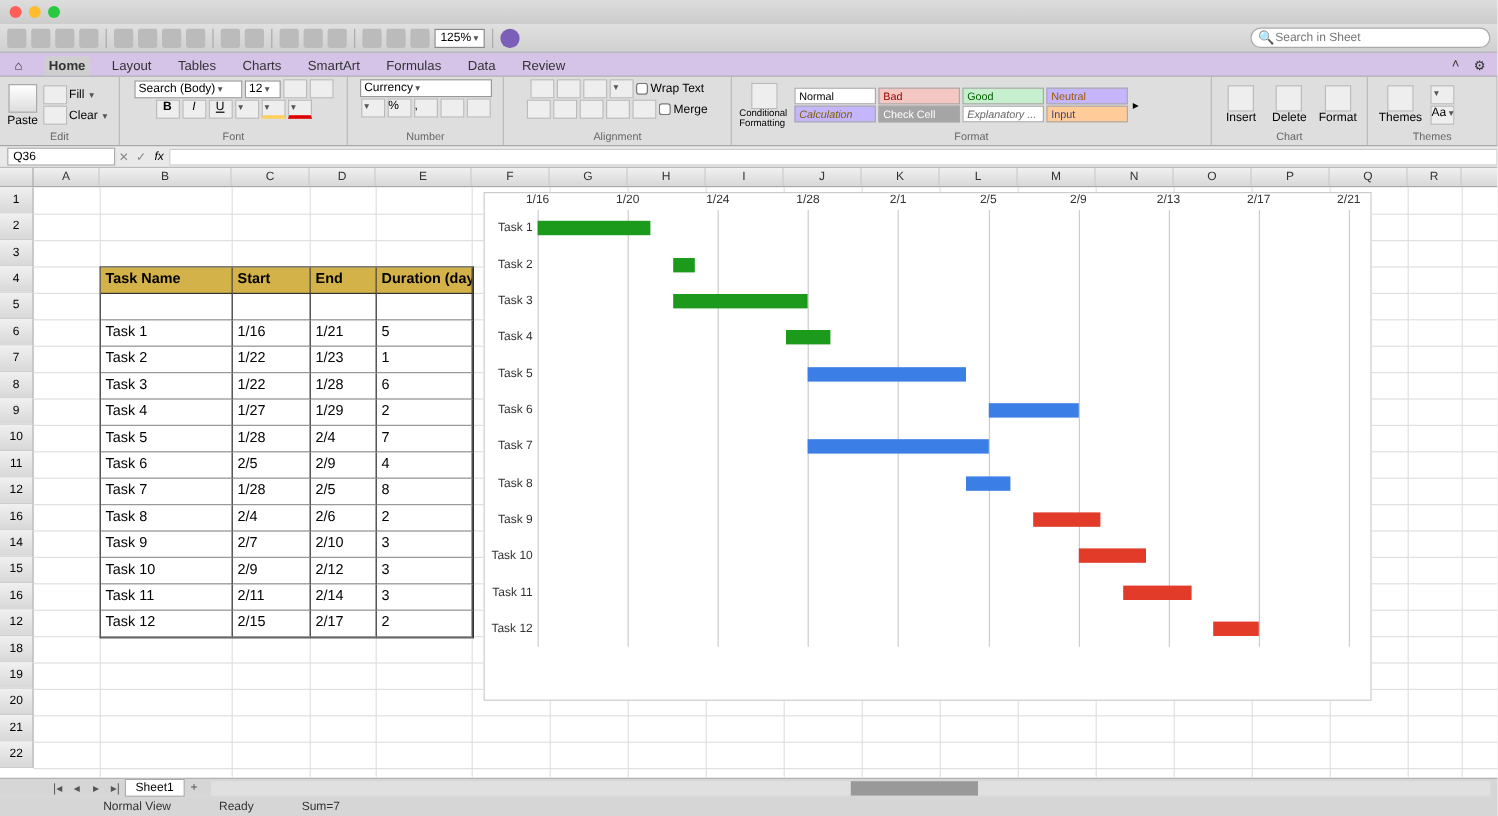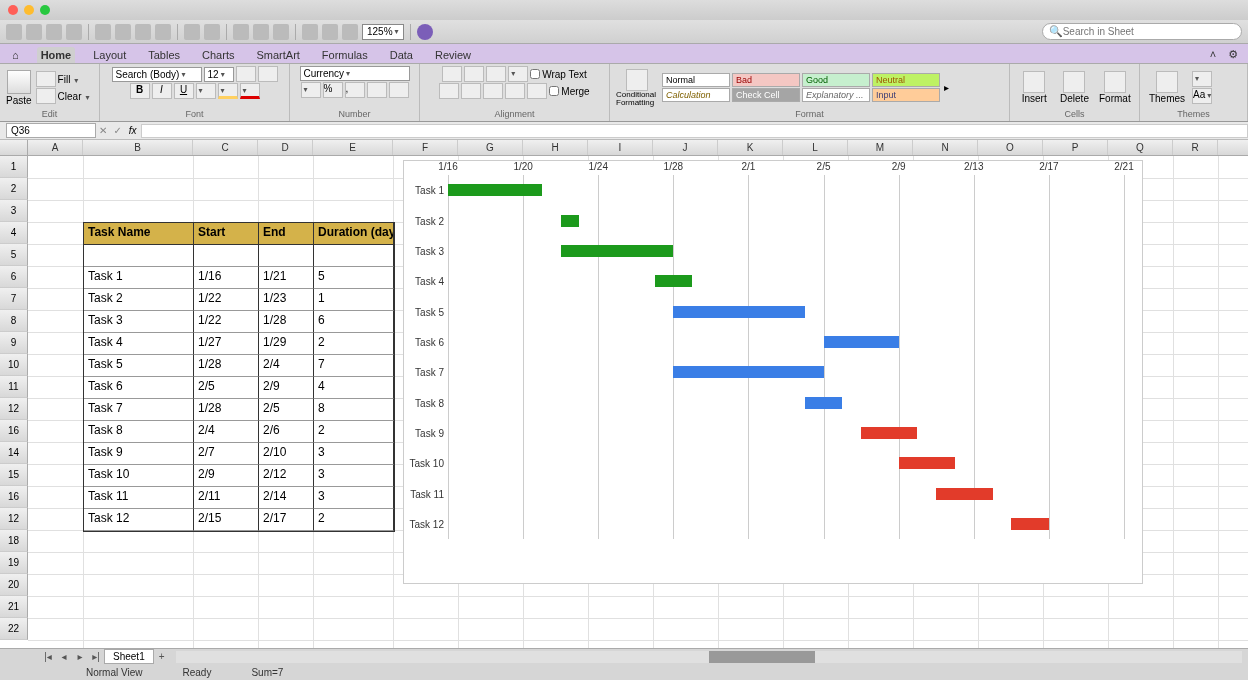--- a/index.html
+++ b/index.html
@@ -34,22 +34,22 @@
 .pastebtn { display: flex; flex-direction: column; align-items: center; gap: 1px; }
 .pasteicon { width: 24px; height: 24px; background: linear-gradient(#fff,#ddd); border: 1px solid #aaa; }
 .minibtn { width: 20px; height: 16px; background: #eee; border: 1px solid #bbb; display: inline-block; }
 .combo { background: #fff; border: 1px solid #999; padding: 1px 3px; font-size: 10px; display: inline-flex; align-items: center; }
 .chev::after { content: '▾'; margin-left: 2px; font-size: 8px; color: #555; }
 .stack { display: flex; flex-direction: column; gap: 1px; }
 .row { display: flex; gap: 2px; align-items: center; }
 .wrapck { display: flex; align-items: center; gap: 2px; }
 .wrapck input { width: 10px; height: 10px; }
 .stylecell { width: 68px; height: 14px; font-size: 9px; padding: 0 3px; display: flex; align-items: center; border: 1px solid #aaa; }
-.sc-normal { background: #fff; } .sc-bad { background: #f4c7c3; color: #900; } .sc-good { background: #c6efce; color: #006100; } .sc-neutral { background: #bef264; color: #9c5700; }
-.sc-calc { background: #ffffff; color: #7f6000; font-style: italic; } .sc-check { background: #a5a5a5; color: #fff; } .sc-expl { background: #fff; color: #666; font-style: italic; } .sc-input { background: #ffcc99; color: #3f3f76; }
+.sc-normal { background: #fff; } .sc-bad { background: #f4c7c3; color: #900; } .sc-good { background: #c6efce; color: #006100; } .sc-neutral { background: #c4b5fd; color: #9c5700; }
+.sc-calc { background: #c4b5fd; color: #7f6000; font-style: italic; } .sc-check { background: #a5a5a5; color: #fff; } .sc-expl { background: #fff; color: #666; font-style: italic; } .sc-input { background: #ffcc99; color: #3f3f76; }
 .bigbtn { display: flex; flex-direction: column; align-items: center; width: 42px; }
 .bigicon { width: 22px; height: 22px; background: #eee; border: 1px solid #bbb; }
 
 
 .fxbar { height: 18px; background: #e9e9e9; display: flex; align-items: center; border-bottom: 1px solid #bbb; font-size: 10px; }
 .namebox { width: 90px; background: #fff; border: 1px solid #aaa; padding: 1px 4px; margin-left: 6px; }
 .fxlabel { padding: 0 4px; font-style: italic; }
 
 
 .sheet { position: relative; height: 508px; background: #fff; overflow: hidden; }
@@ -254,21 +254,21 @@
         </div>
       <div class="bigbtn">
           <div class="bigicon"></div>
           <span>Delete</span>
         </div>
       <div class="bigbtn">
           <div class="bigicon"></div>
           <span>Format</span>
         </div>
     </div>
-    <div class="group-lbl">Cells</div>
+    <div class="group-lbl">Chart</div>
   </div>
   <div class="group" style="flex:1">
     <div class="group-body">
       <div class="bigbtn">
           <div class="bigicon"></div>
           <span>Themes</span>
         </div>
       <div class="stack">
         <span class="minibtn chev"></span>
         <span class="minibtn chev">Aa</span>

